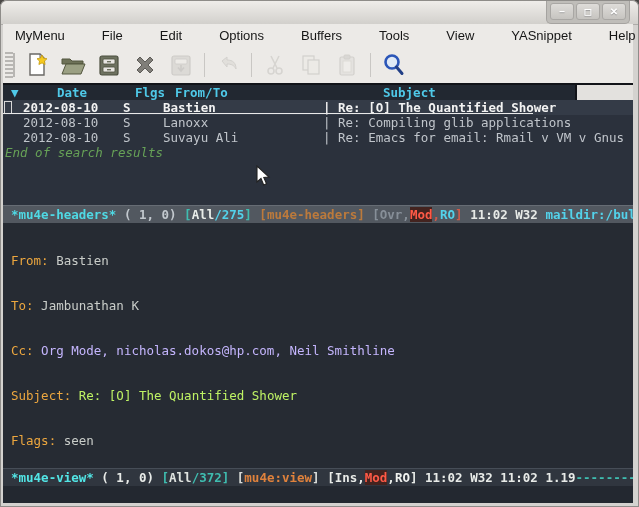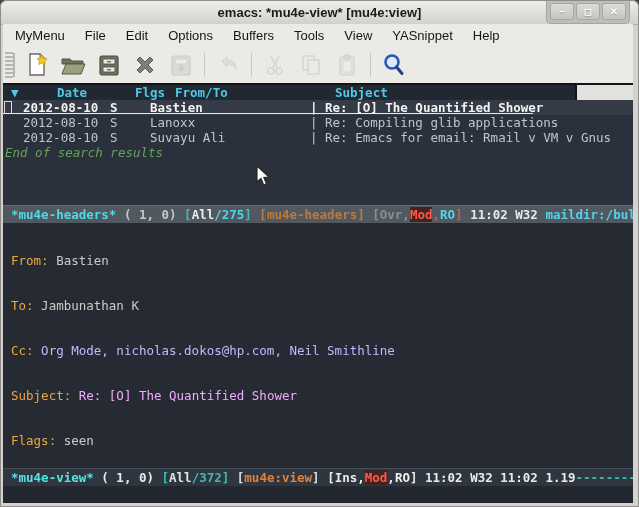--- a/index.html
+++ b/index.html
@@ -13,21 +13,21 @@
     display:flex;align-items:center;justify-content:center;}
   .title-text{font-size:13px;font-weight:bold;color:#1b1b1b;}
   .win-controls{position:absolute;right:8px;top:0;display:flex;gap:2px;background:#bfbdb9;
     padding:2px 3px 3px 3px;border-radius:0 0 5px 5px;border:1px solid #a5a3a0;border-top:none;}
   .win-btn{width:22px;height:15px;border:1px solid #a9a7a4;border-radius:3px;
     background:linear-gradient(#dedcd9,#c6c4c0);color:#ffffff;font-size:10px;font-weight:bold;
     display:flex;align-items:center;justify-content:center;text-shadow:0 1px 1px #999;}
 
   
   .menubar{position:absolute;left:3px;right:6px;top:24px;height:22px;background:#eceae7;
-    display:flex;align-items:center;padding-left:2px;}
+    display:flex;align-items:center;padding-left:2px;gap:17px;}
   .menu-item{font-size:13px;color:#161616;padding:2px 10px;}
 
   
   .toolbar{position:absolute;left:3px;right:6px;top:46px;height:37px;background:#eceae7;
     display:flex;align-items:center;}
   .grip{width:6px;height:26px;margin:0 6px 0 2px;
     background:repeating-linear-gradient(to bottom,#b8b6b3 0 2px,transparent 2px 4px);
     border-right:2px solid transparent;box-shadow:3px 0 0 -1px #b8b6b3;}
   .tool{width:30px;height:30px;display:flex;align-items:center;justify-content:center;margin:0 3px;}
   .tsep{width:1px;height:24px;background:#c9c7c4;margin:0 5px;}
@@ -37,26 +37,26 @@
     border-top:2px solid #121419;display:flex;flex-direction:column;
     font-family:"DejaVu Sans Mono",monospace;font-size:12.5px;}
 
   
   .header-line{height:15px;line-height:15px;background:#222831;display:flex;white-space:pre;
     color:#4fc9e8;font-weight:bold;position:relative;}
   .hl-arrow{padding-left:8px;width:14px;}
   .hl-date{width:78px;padding-left:32px;}
   .hl-flags{width:40px;}
   .hl-from{width:160px;}
-  .hl-subject{flex:1;}
+  .hl-subject{flex:1;margin-left:48px;}
   .hl-tail{position:absolute;right:0;top:0;width:56px;height:15px;background:#e3e1de;border-left:2px solid #121419;}
 
   
   .h-row{height:15px;line-height:15px;display:flex;white-space:pre;color:#c0c5cb;position:relative;}
-  .c-date{width:107px;padding-left:20px;box-sizing:border-box;}
+  .c-date{width:120px;padding-left:20px;box-sizing:border-box;}
   .c-flag{width:40px;}
   .c-from{width:160px;}
   .c-subj{flex:1;}
   .h-row.selected{color:#f2f2f2;font-weight:bold;background:#343b47;}
   .h-row.selected::after{content:"";position:absolute;left:0;top:13px;width:530px;border-bottom:1px solid #e9e9e9;}
   .cursor-box{position:absolute;left:1px;top:1px;width:6px;height:11px;border:1px solid #d8d8d8;}
   .end-marker{height:15px;line-height:15px;color:#67a257;font-style:italic;padding-left:2px;}
   .h-filler{flex:0 0 45px;}
 
   
@@ -87,35 +87,34 @@
   .ml-bottom .m-mod{color:#ff5a47;background:#43231f;}
   .ml-bottom .m-ro{color:#f0f2f0;}
   .ml-bottom .m-dash{color:#3fbdb0;}
 
   
   .view{height:245px;background:#262b33;padding-left:8px;white-space:pre;overflow:hidden;}
   .v-line{height:15px;line-height:15px;}
   .v-label{color:#eda73f;font-weight:normal;}
   .v-plain{color:#c9cdc9;}
   .v-contacts{color:#c4b5fd;}
-  .v-subject{color:#f0abfc;}
+  .v-subject{color:#bef264;}
 
   .minibuffer{flex:1;background:#232830;}
 
   
   .pointer{position:absolute;left:256px;top:165px;z-index:50;}
 </style>
 </head>
 <body>
 
 <div class="screen">
   <div class="app"></div>
 
   <div class="titlebar">
-    <div class="title-text">emacs: *mu4e-view* [mu4e:view]</div>
     <div class="win-controls">
       <div class="win-btn">–</div>
       <div class="win-btn">◻</div>
       <div class="win-btn">✕</div>
     </div>
   </div>
 
   <div class="menubar">
     <span class="menu-item">MyMenu</span>
     <span class="menu-item">File</span>

